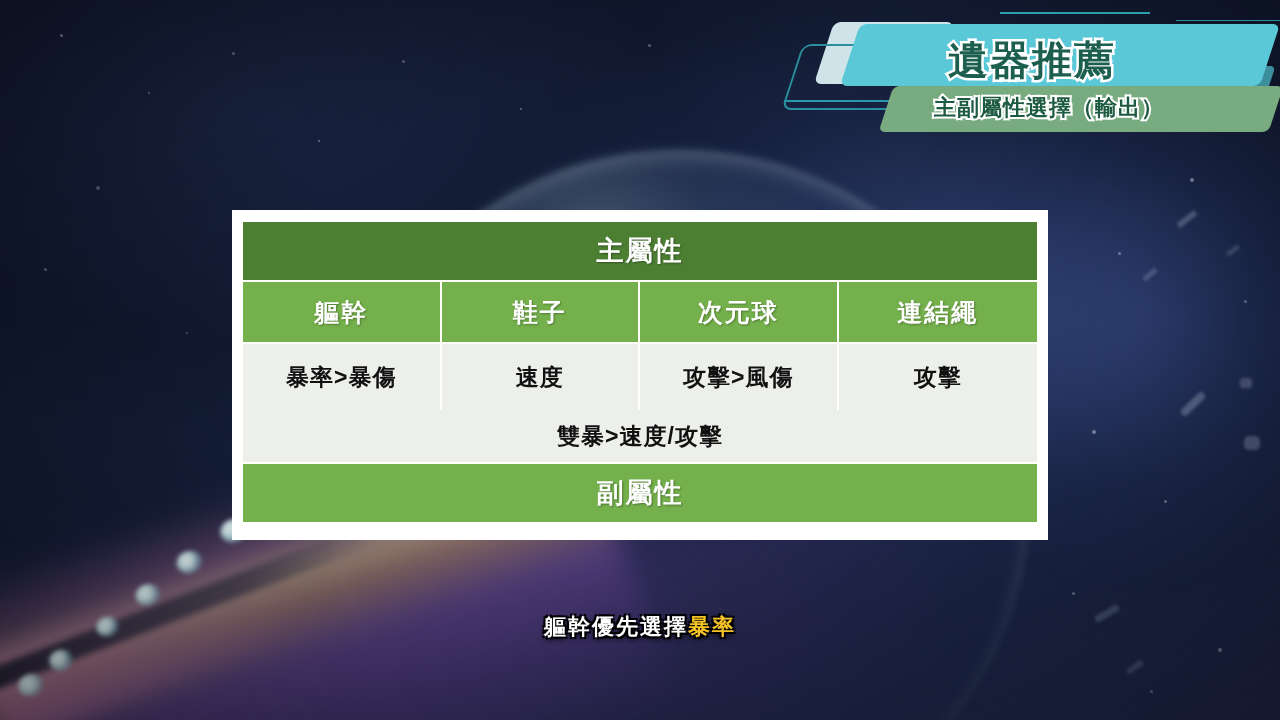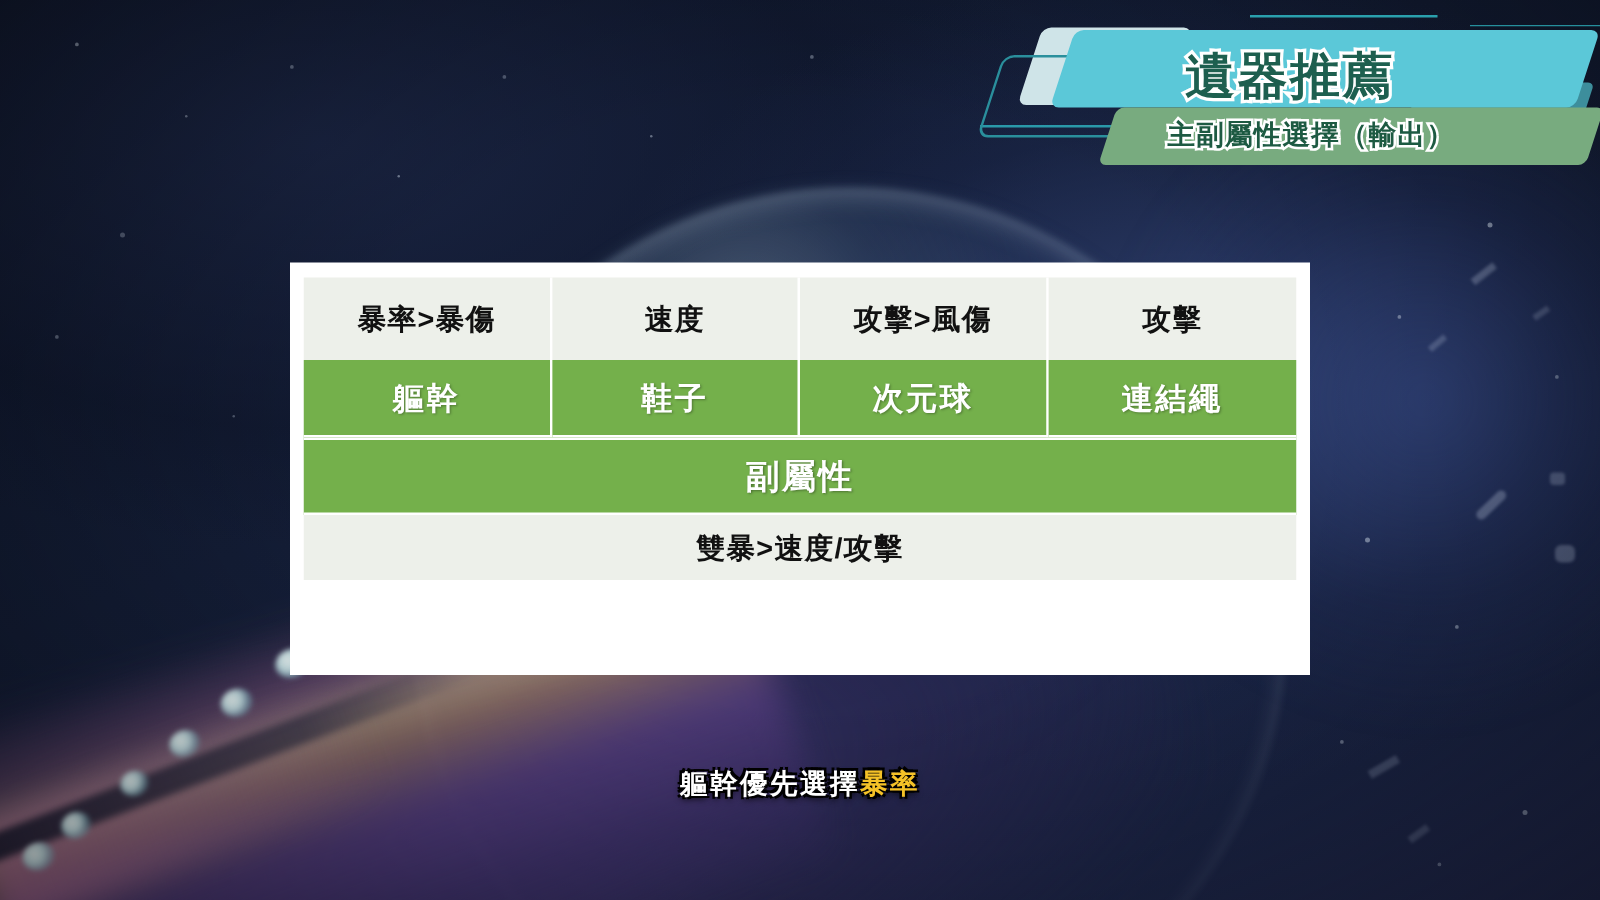--- a/index.html
+++ b/index.html
@@ -361,37 +361,40 @@
     <div class="green-bar skew"></div>
 
     <div class="banner-title">遺器推薦</div>
     <div class="banner-sub">主副屬性選擇（輸出）</div>
   </div>
 
   <div class="table-frame">
     <table class="tbl">
       <tbody>
         <tr>
-          <td class="cell">暴率&gt;暴傷</td>
-          <td class="cell">速度</td>
-          <td class="cell">攻擊&gt;風傷</td>
-          <td class="cell last">攻擊</td>
+          <td class="row-title" colspan="4">主屬性</td>
         </tr>
         <tr>
           <td class="col-head" style="width:190px;">軀幹</td>
           <td class="col-head" style="width:170px;">鞋子</td>
           <td class="col-head" style="width:212px;">次元球</td>
           <td class="col-head last" style="width:222px;">連結繩</td>
         </tr>
         <tr>
-          <td class="row-title sub" colspan="4">副屬性</td>
+          <td class="cell">暴率&gt;暴傷</td>
+          <td class="cell">速度</td>
+          <td class="cell">攻擊&gt;風傷</td>
+          <td class="cell last">攻擊</td>
         </tr>
         <tr>
           <td class="cell-wide" colspan="4">雙暴&gt;速度/攻擊</td>
         </tr>
+        <tr>
+          <td class="row-title sub" colspan="4">副屬性</td>
+        </tr>
       </tbody>
     </table>
   </div>
 
   <div class="caption">
     <span>軀幹優先選擇</span><span class="hl">暴率</span>
   </div>
 
 </div>
 

